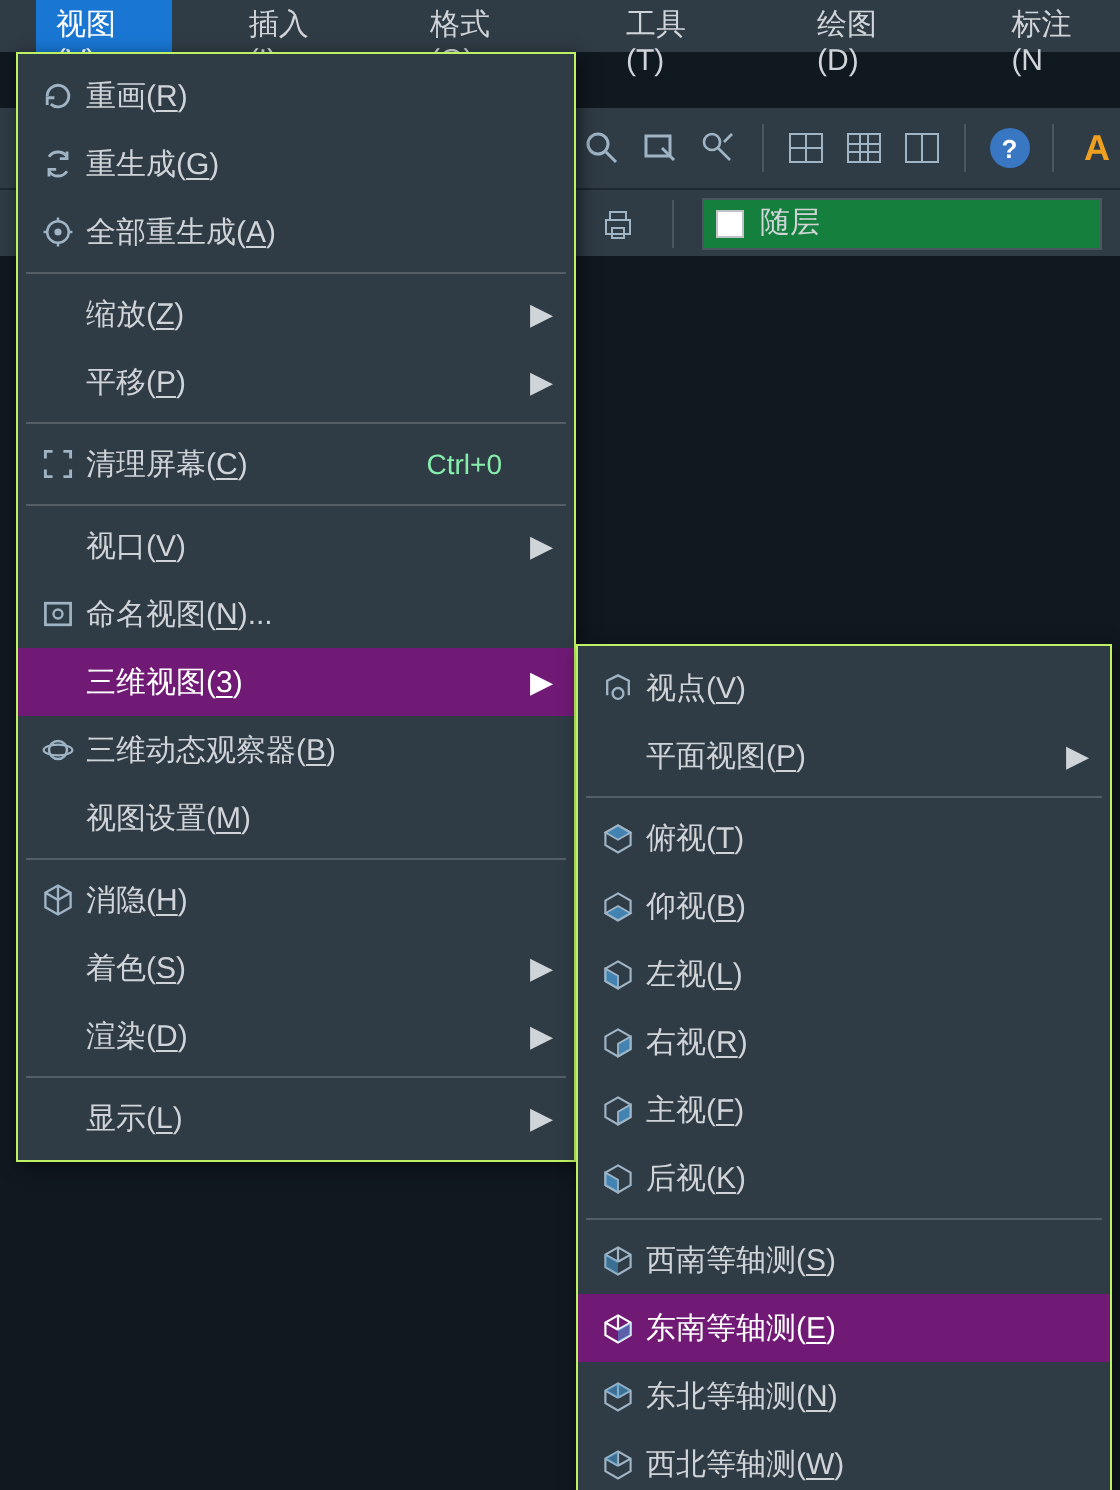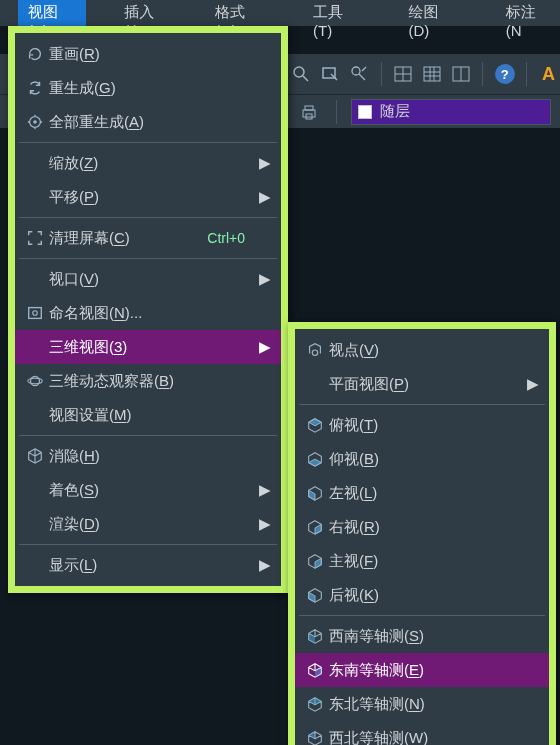--- a/index.html
+++ b/index.html
@@ -79,37 +79,37 @@
     display: flex;
     align-items: center;
     padding-left: 296px;
     gap: 10px;
     z-index: 1;
     border-top: 1px solid #1d2730;
   }
   .layer-box {
     display:flex; align-items:center;
     gap:8px;
-    background:#4c1d95;
+    background:#15803d;
     border:1px solid #4a5760;
     padding:3px 8px 3px 6px;
     min-width: 200px;
     height: 26px;
   }
   .layer-swatch {
     width:14px; height:14px;
     border:1px solid #c0c4c8;
     background:#ffffff;
   }
 
   
   .menu {
     position: absolute;
     background: #2f3b45;
-    border: 7px solid #bef264;
+    border: 1px solid #bef264;
     box-shadow: 2px 2px 8px rgba(0,0,0,.5);
     z-index: 5;
     padding: 4px 0;
   }
   .menu.primary {
     top: 26px;
     left: 8px;
     width: 280px;
   }
   .menu.secondary {

